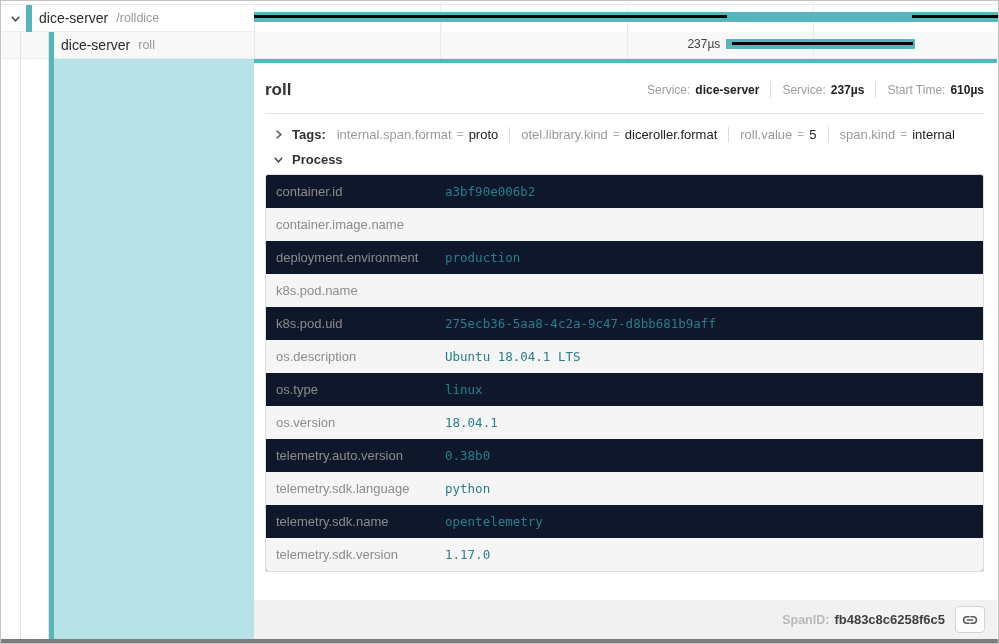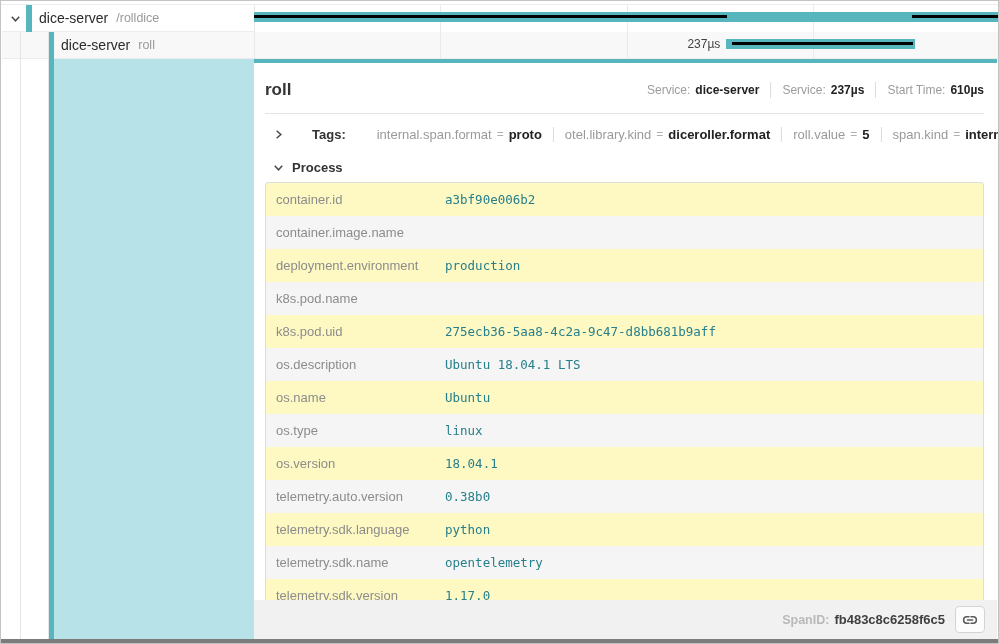--- a/index.html
+++ b/index.html
@@ -46,31 +46,31 @@
   .detail { position:absolute; left:253px; right:1px; top:58px; bottom:4px; background:#fff; border-top:4px solid #57b5bd; }
   .d-inner { padding:0 13px 0 11px; }
   .d-head { display:flex; align-items:center; margin-top:13px; height:28px; }
   .d-title { font-size:17px; font-weight:600; color:#333; }
   .d-meta { margin-left:auto; display:flex; align-items:center; font-size:12px; }
   .m-label { color:#9c9c9c; margin-right:5px; }
   .m-value { color:#222; font-weight:700; }
   .m-sep { width:1px; height:16px; background:#ddd; margin:0 11px; }
   .d-divider { border-bottom:1px solid #e4e4e4; margin-top:9px; }
 
-  .tags-row { display:flex; align-items:center; margin-top:9px; height:22px; font-size:13px;gap:20px; }
+  .tags-row { display:flex; align-items:center; margin-top:9px; height:22px; font-size:13px; }
   .sect-label { font-weight:700; color:#333; margin-left:7px; font-size:13px; }
   .tag-list { display:flex; align-items:center; margin-left:11px; }
   .tag-key { color:#9a9a9a; }
   .tag-eq { color:#b0b0b0; margin:0 5px; font-size:12px; }
-  .tag-val { color:#222;font-weight:bold; }
+  .tag-val { color:#222; }
   .tag-sep { width:1px; height:15px; background:#ddd; margin:0 11px; }
 
-  .proc-row { display:flex; align-items:center; margin-top:12px; height:20px; }
-
-  .kv-table { margin-top:5px; border:1px solid #ddd; border-radius:3px; overflow:hidden; background:#fef9c3; }
+  .proc-row { display:flex; align-items:center; margin-top:4px; height:20px; }
+
+  .kv-table { margin-top:5px; border:1px solid #ddd; border-radius:3px; overflow:hidden; background:#0f172a; }
   .trow { display:flex; align-items:center; height:33px; padding-left:10px; }
   .trow:nth-child(even) { background:#f5f5f5; }
   .t-key { width:169px; flex:0 0 auto; font-size:13px; color:#8c8c8c; }
   .t-val { font-family:"DejaVu Sans Mono", monospace; font-size:12.5px; color:#267f8c; white-space:nowrap; }
 
   .d-footer { position:absolute; left:0; right:0; bottom:0; height:39px; background:#f1f1f1;
               display:flex; align-items:center; justify-content:flex-end; padding-right:12px; }
   .sid-label { font-size:12.5px; color:#b9b9b9;font-weight:bold; }
   .sid-value { font-size:13px; font-weight:600; color:#404040; margin-left:5px; }
   .link-btn { margin-left:10px; width:30px; height:27px; border:1px solid #d4d4d4; border-radius:4px;
@@ -183,24 +183,20 @@
         </div>
         <div class="trow">
           <span class="t-key">k8s.pod.uid</span>
           <span class="t-val">275ecb36-5aa8-4c2a-9c47-d8bb681b9aff</span>
         </div>
         <div class="trow">
           <span class="t-key">os.description</span>
           <span class="t-val">Ubuntu 18.04.1 LTS</span>
         </div>
         <div class="trow">
-          <span class="t-key">os.name</span>
-          <span class="t-val">Ubuntu</span>
-        </div>
-        <div class="trow">
           <span class="t-key">os.type</span>
           <span class="t-val">linux</span>
         </div>
         <div class="trow">
           <span class="t-key">os.version</span>
           <span class="t-val">18.04.1</span>
         </div>
         <div class="trow">
           <span class="t-key">telemetry.auto.version</span>
           <span class="t-val">0.38b0</span>

